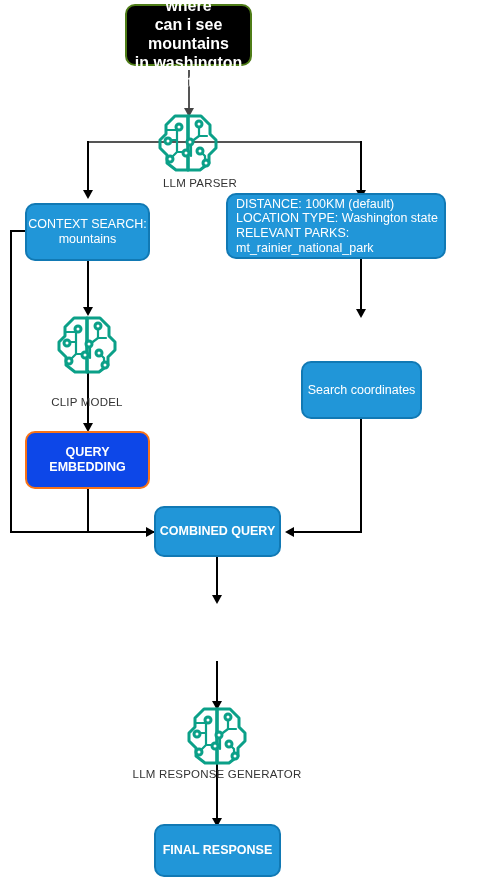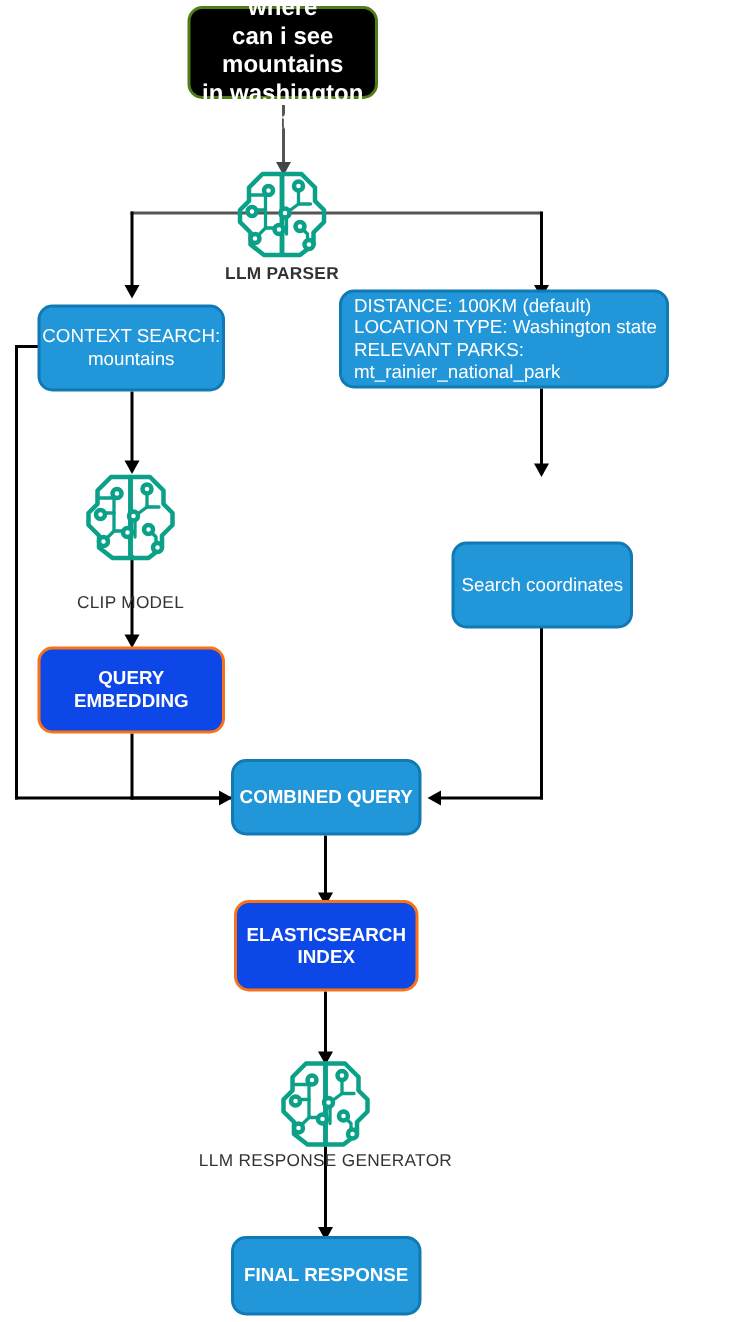--- a/index.html
+++ b/index.html
@@ -173,21 +173,21 @@
       <circle cx="24" cy="15" r="3" fill="#ffffff"></circle>
       <circle cx="13" cy="29" r="3" fill="#ffffff"></circle>
       <circle cx="15" cy="47" r="3" fill="#ffffff"></circle>
       <circle cx="31" cy="41" r="3" fill="#ffffff"></circle>
       <circle cx="44" cy="12" r="3" fill="#ffffff"></circle>
       <circle cx="35" cy="30" r="3" fill="#ffffff"></circle>
       <circle cx="51" cy="51" r="3" fill="#ffffff"></circle>
       <circle cx="45" cy="39" r="3" fill="#ffffff"></circle>
     </svg>
   </div>
-  <div class="icon-label" style="left:138px; top:177px; width:100px;font-weight:bold;">LLM PARSER</div>
+  <div class="icon-label" style="left:150px; top:177px; width:100px;">LLM PARSER</div>
 
   <div class="node lightblue" style="left:25px; top:203px; width:125px; height:58px;">
     <span>CONTEXT SEARCH:
 mountains</span>
   </div>
 
   <div class="node lightblue leftalign" style="left:226px; top:193px; width:220px; height:66px;">
     <span>DISTANCE: 100KM (default)
 LOCATION TYPE: Washington state
 RELEVANT PARKS: mt_rainier_national_park</span>
@@ -222,24 +222,20 @@
 
   <div class="node darkblue" style="left:25px; top:431px; width:125px; height:58px;">
     <span>QUERY
 EMBEDDING</span>
   </div>
 
   <div class="node lightblue bold" style="left:154px; top:506px; width:127px; height:51px;">
     <span>COMBINED QUERY</span>
   </div>
 
-  <div class="node darkblue" style="left:156px; top:600px; width:123px; height:61px;">
-    <span>ELASTICSEARCH
-INDEX</span>
-  </div>
 
   <div class="icon-node" style="left:184px; top:705px;">
     <svg width="66" height="62" viewBox="0 0 66 62" fill="none" stroke="#0ba088" stroke-width="3" stroke-linecap="round" stroke-linejoin="round">
       <path d="M33 4 L20 4 L11 13 L11 22 L5 28 L5 36 L12 43 L12 51 L21 58 L33 58 Z"></path>
       <path d="M33 4 L46 4 L55 13 L55 22 L61 28 L61 36 L54 43 L54 51 L45 58 L33 58 Z"></path>
       <path d="M33 4 L33 58" stroke-width="2.5"></path>
       <path d="M12 18 L22 18 L22 28 L14 28" stroke-width="2.2"></path>
       <path d="M22 28 L22 40 L16 46" stroke-width="2.2"></path>
       <path d="M22 40 L30 40" stroke-width="2.2"></path>
       <path d="M44 14 L44 24 L52 24" stroke-width="2.2"></path>

